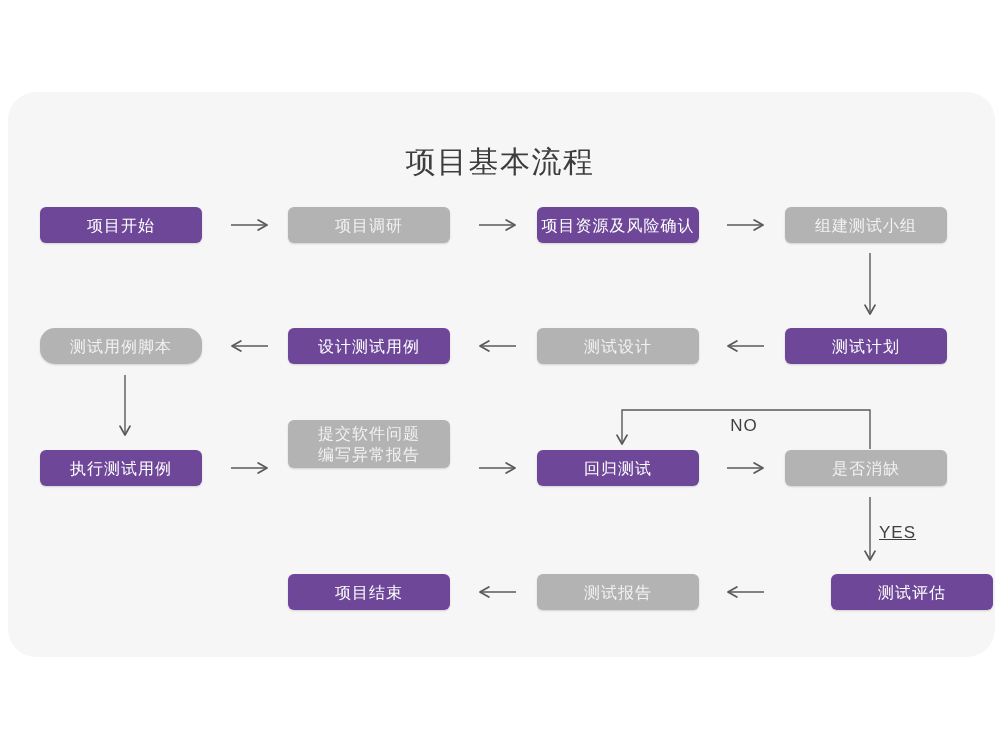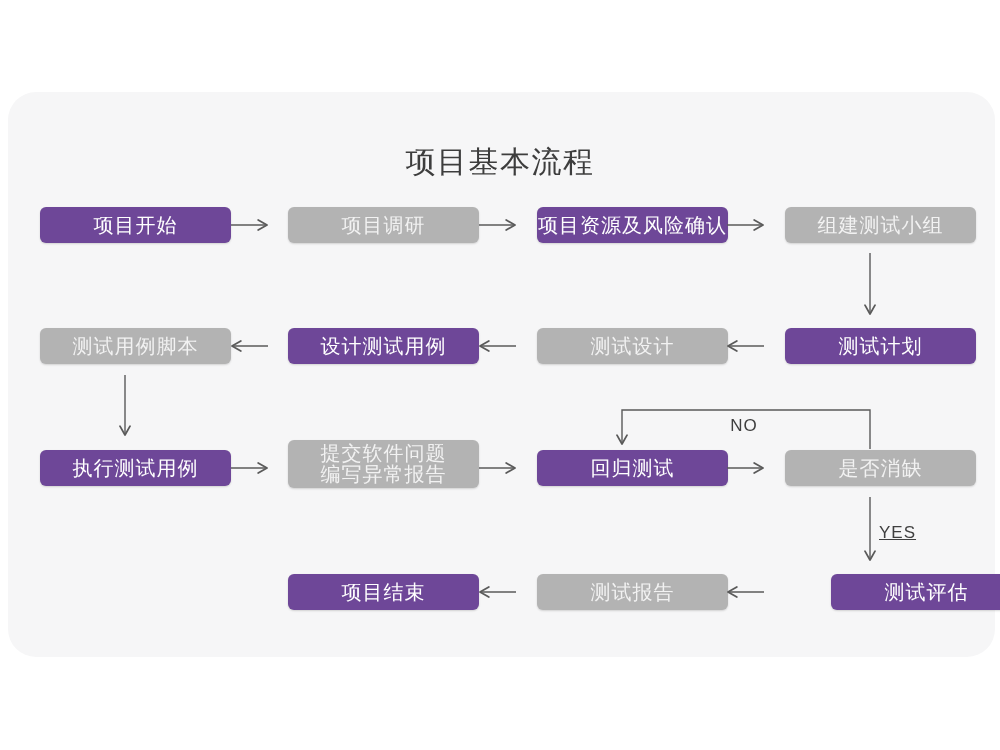--- a/index.html
+++ b/index.html
@@ -23,46 +23,46 @@
     left: 0; top: 142px; width: 1000px;
     text-align: center;
     font-size: 30px;
     font-weight: 500;
     letter-spacing: 1.5px;
     color: #3d3d3d;
   }
 
   .node {
     position: absolute;
-    width: 191px; height: 36px;
+    width: 162px; height: 36px;
     border-radius: 6px;
     display: flex; flex-direction: column;
     align-items: center; justify-content: center;
-    font-size: 20px;
+    font-size: 16px;
     letter-spacing: 1px;
     line-height: 21px;
     box-shadow: 0 1px 2px rgba(0,0,0,0.15);
     white-space: nowrap;
   }
   .node.accent { background: #6E4798; color: #ffffff; }
   .node.muted  { background: #B3B3B3; color: #F2F2F2; }
 
   
   #node-start      { left: 40px;  top: 207px; }
   #node-research   { left: 288px; top: 207px; }
   #node-risk       { left: 537px; top: 207px; }
   #node-team       { left: 785px; top: 207px; }
   
-  #node-script     { left: 40px;  top: 328px; }
+  #node-script     { left: 40px;  top: 328px; border-radius: 15px; }
   #node-cases      { left: 288px; top: 328px; border-radius: 6px; }
   #node-design     { left: 537px; top: 328px; }
   #node-plan       { left: 785px; top: 328px; }
   
   #node-execute    { left: 40px;  top: 450px; text-align: center; }
-  #node-submit     { left: 288px; top: 440px; height: 48px; }
+  #node-submit     { left: 288px; top: 420px; height: 48px; }
   #node-regression { left: 537px; top: 450px; }
   #node-defect     { left: 785px; top: 450px; }
   
   #node-end        { left: 288px; top: 574px; }
   #node-report     { left: 537px; top: 574px; }
   #node-evaluate   { left: 785px; top: 574px; margin-left: 46px; }
 
   .edges-svg { position: absolute; left: 0; top: 0; width: 1000px; height: 750px; }
 
   .edge-label {

